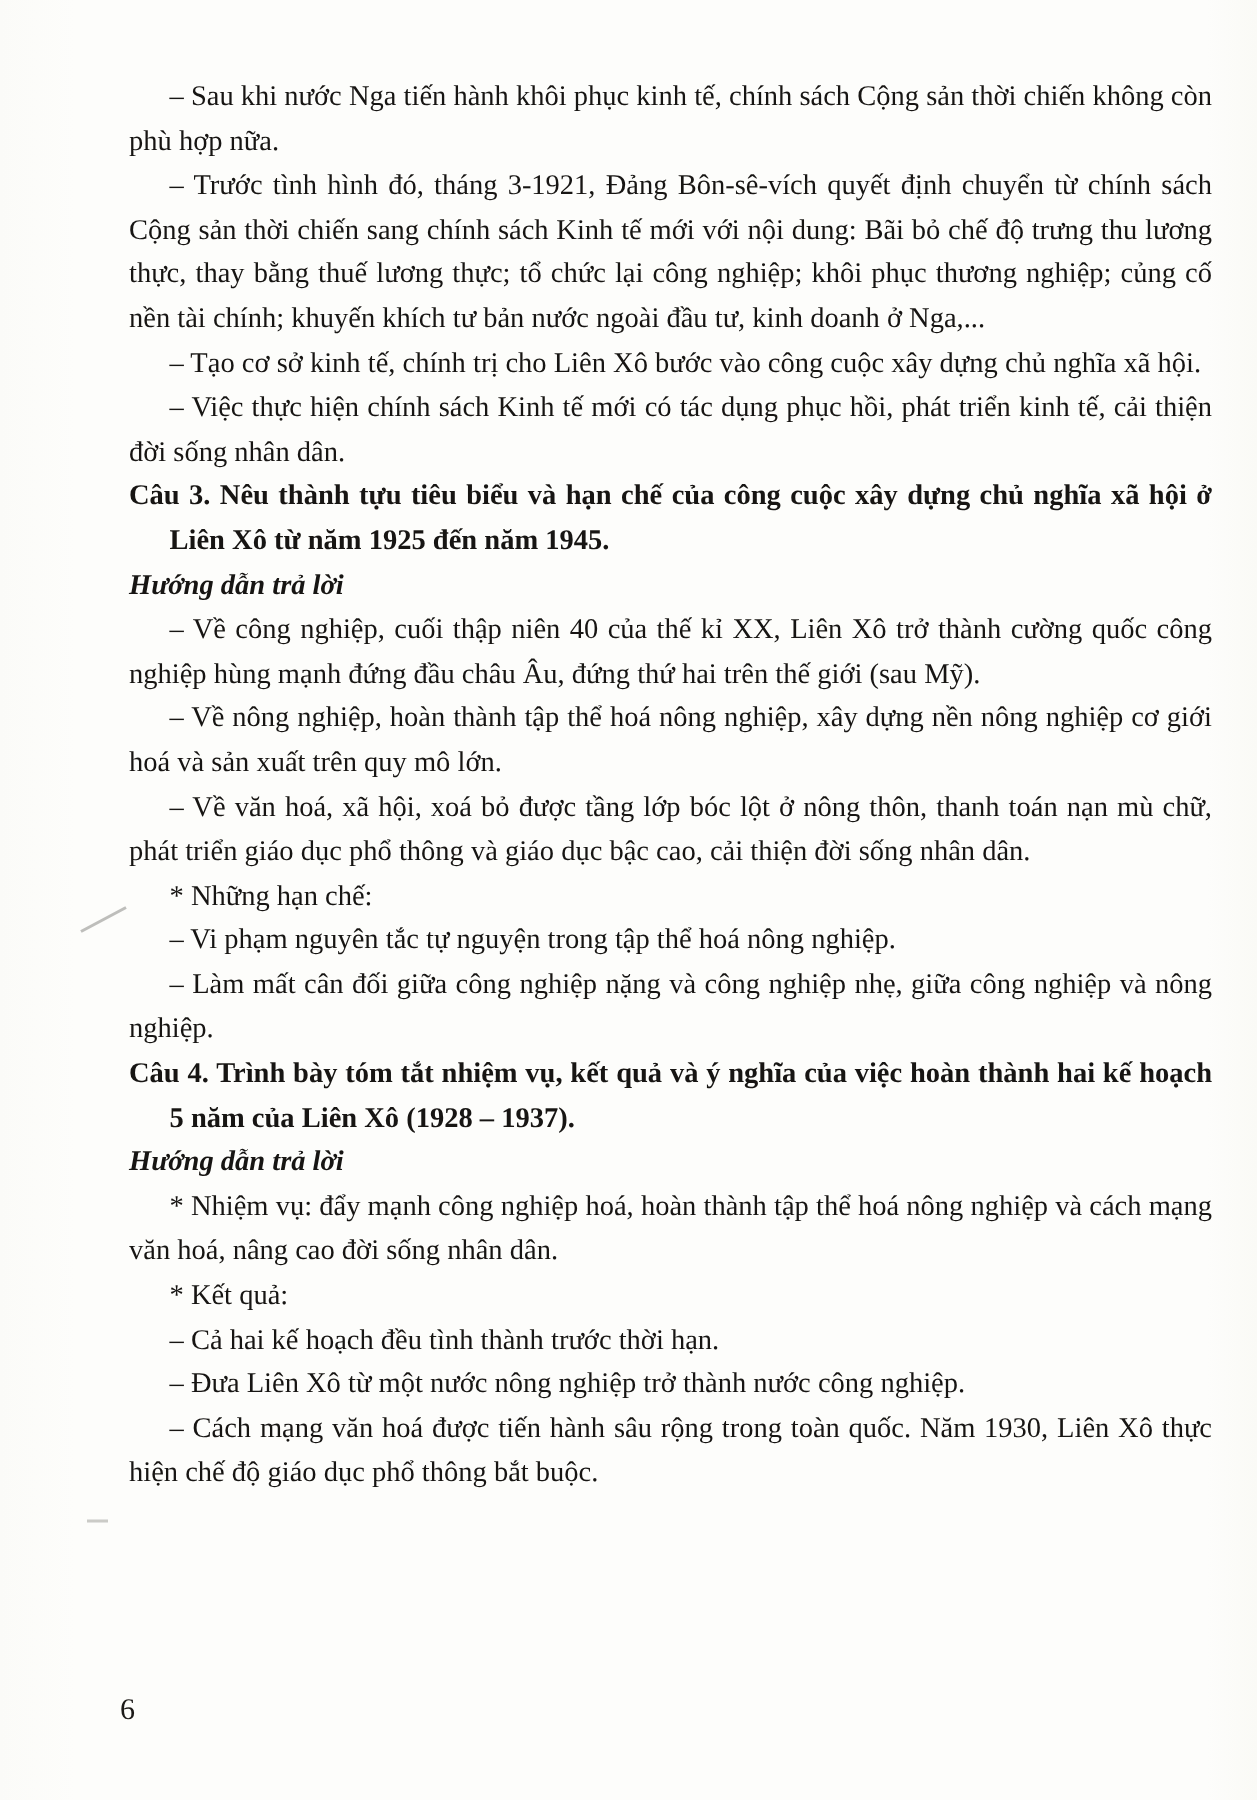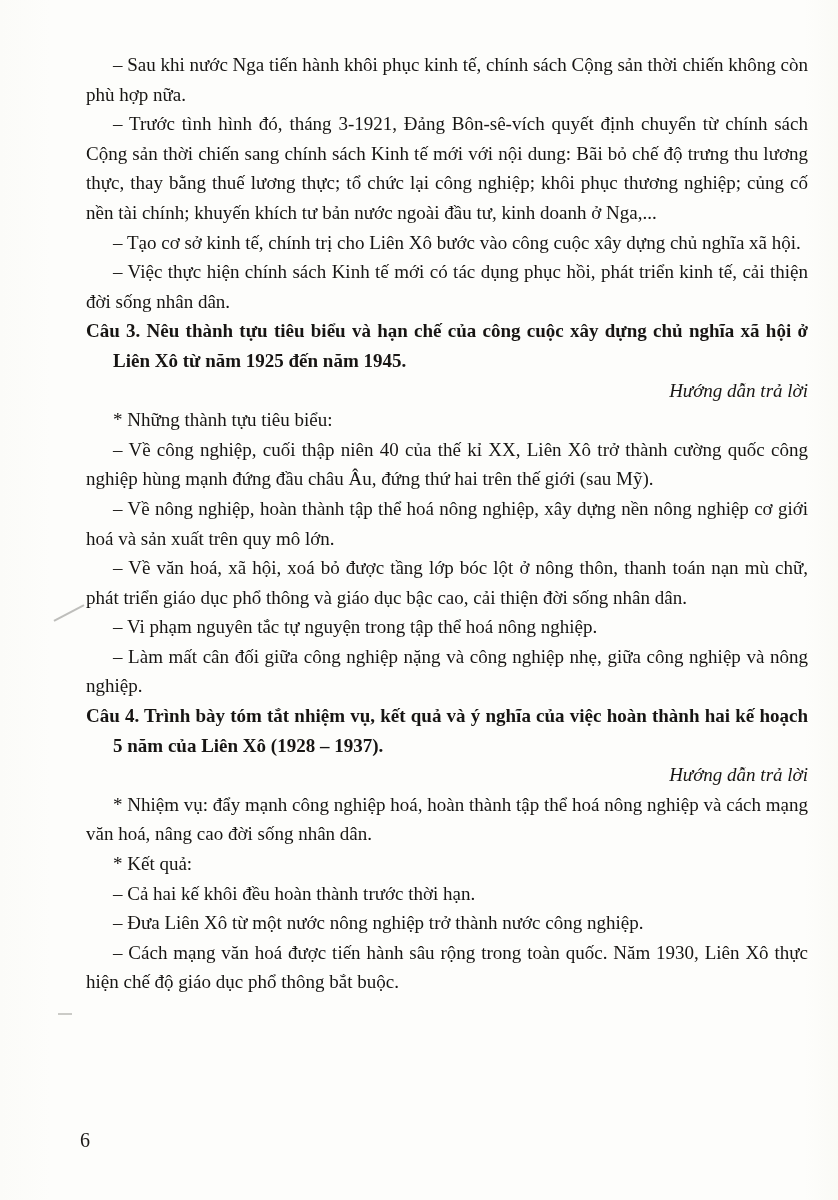--- a/index.html
+++ b/index.html
@@ -35,23 +35,23 @@
   }
   p.para {
     text-indent: 27px;
   }
   p.question {
     font-weight: bold;
     padding-left: 27px;
     text-indent: -27px;
   }
   p.guide {
-    font-weight: normal;
+    font-weight: bold;
     font-style: italic;
-    text-align: right;
+    text-align: left;
     text-indent: 0;
   }
   .page-number {
     position: absolute;
     left: 80px;
     top: 1128px;
     font-size: 20px;
     line-height: 24px;
     color: #1c1a18;
   }
@@ -81,30 +81,30 @@
 
 <div class="scan-page">
   <div class="page-content">
 
   <p class="para">– Sau khi nước Nga tiến hành khôi phục kinh tế, chính sách Cộng sản thời chiến không còn phù hợp nữa.</p>
       <p class="para">– Trước tình hình đó, tháng 3-1921, Đảng Bôn-sê-vích quyết định chuyển từ chính sách Cộng sản thời chiến sang chính sách Kinh tế mới với nội dung: Bãi bỏ chế độ trưng thu lương thực, thay bằng thuế lương thực; tổ chức lại công nghiệp; khôi phục thương nghiệp; củng cố nền tài chính; khuyến khích tư bản nước ngoài đầu tư, kinh doanh ở Nga,...</p>
       <p class="para">– Tạo cơ sở kinh tế, chính trị cho Liên Xô bước vào công cuộc xây dựng chủ nghĩa xã hội.</p>
       <p class="para">– Việc thực hiện chính sách Kinh tế mới có tác dụng phục hồi, phát triển kinh tế, cải thiện đời sống nhân dân.</p>
       <p class="question">Câu 3. Nêu thành tựu tiêu biểu và hạn chế của công cuộc xây dựng chủ nghĩa xã hội ở Liên Xô từ năm 1925 đến năm 1945.</p>
       <p class="guide">Hướng dẫn trả lời</p>
-      <p class="para">* Những thành tựu tiêu biểu:</p>
       <p class="para">– Về công nghiệp, cuối thập niên 40 của thế kỉ XX, Liên Xô trở thành cường quốc công nghiệp hùng mạnh đứng đầu châu Âu, đứng thứ hai trên thế giới (sau Mỹ).</p>
       <p class="para">– Về nông nghiệp, hoàn thành tập thể hoá nông nghiệp, xây dựng nền nông nghiệp cơ giới hoá và sản xuất trên quy mô lớn.</p>
       <p class="para">– Về văn hoá, xã hội, xoá bỏ được tầng lớp bóc lột ở nông thôn, thanh toán nạn mù chữ, phát triển giáo dục phổ thông và giáo dục bậc cao, cải thiện đời sống nhân dân.</p>
+      <p class="para">* Những hạn chế:</p>
       <p class="para">– Vi phạm nguyên tắc tự nguyện trong tập thể hoá nông nghiệp.</p>
       <p class="para">– Làm mất cân đối giữa công nghiệp nặng và công nghiệp nhẹ, giữa công nghiệp và nông nghiệp.</p>
       <p class="question">Câu 4. Trình bày tóm tắt nhiệm vụ, kết quả và ý nghĩa của việc hoàn thành hai kế hoạch 5 năm của Liên Xô (1928 – 1937).</p>
       <p class="guide">Hướng dẫn trả lời</p>
       <p class="para">* Nhiệm vụ: đẩy mạnh công nghiệp hoá, hoàn thành tập thể hoá nông nghiệp và cách mạng văn hoá, nâng cao đời sống nhân dân.</p>
       <p class="para">* Kết quả:</p>
-      <p class="para">– Cả hai kế khôi đều hoàn thành trước thời hạn.</p>
+      <p class="para">– Cả hai kế hoạch đều tình thành trước thời hạn.</p>
       <p class="para">– Đưa Liên Xô từ một nước nông nghiệp trở thành nước công nghiệp.</p>
       <p class="para">– Cách mạng văn hoá được tiến hành sâu rộng trong toàn quốc. Năm 1930, Liên Xô thực hiện chế độ giáo dục phổ thông bắt buộc.</p>
     </div>
   <span class="scan-mark-1"></span>
   <span class="scan-mark-2"></span>
   <div class="page-number">6</div>
 </div>
 
 </body></html>

